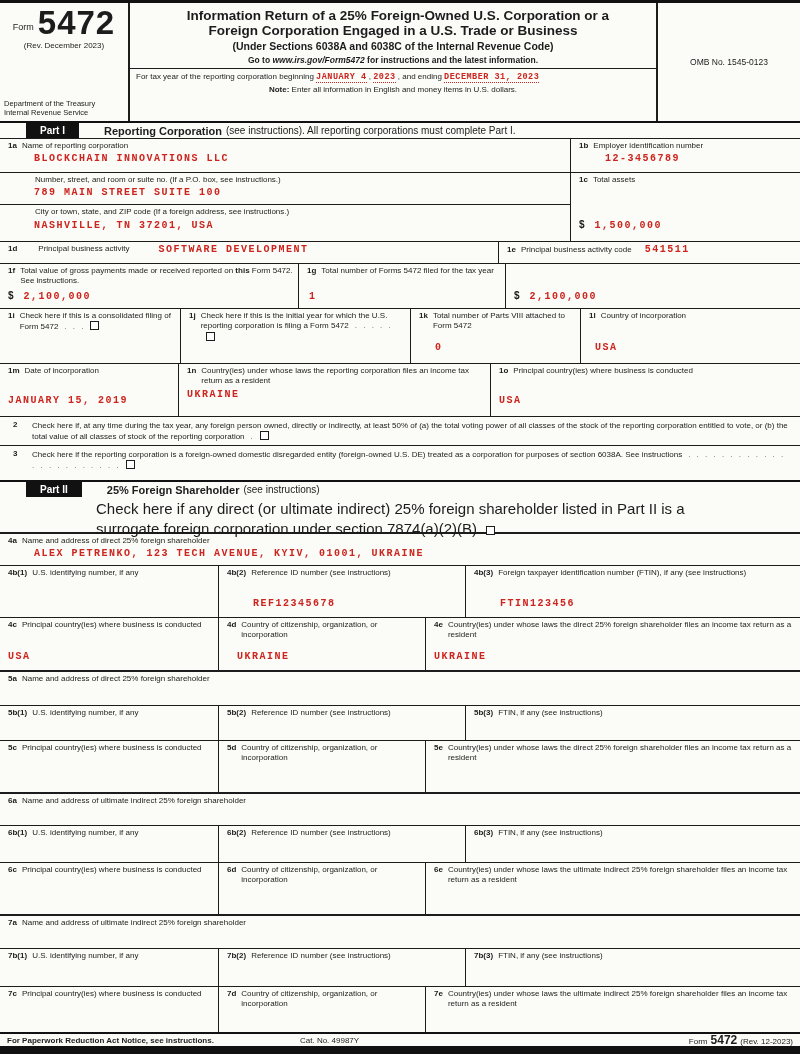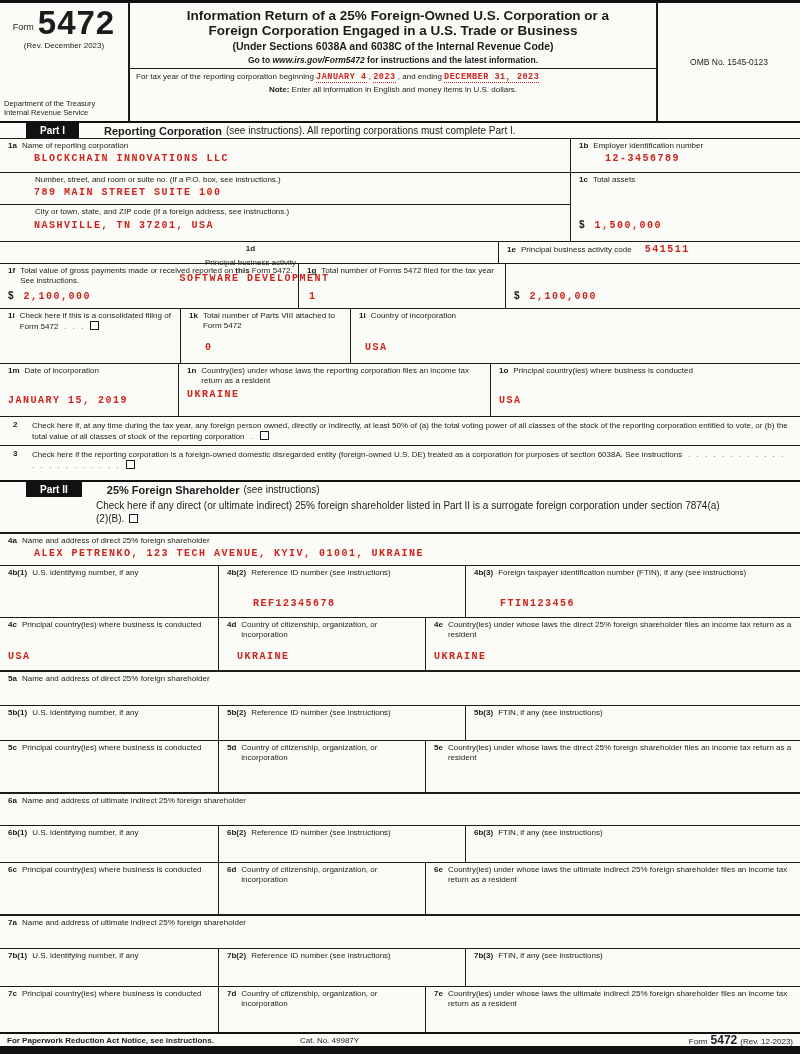--- a/index.html
+++ b/index.html
@@ -50,21 +50,21 @@
   .bottom { margin-top:auto; }
   .pb6 { padding-bottom:6px; } .pb8 { padding-bottom:8px; } .pb4 { padding-bottom:4px; }
   .moneyline { display:flex; align-items:baseline; }
   .dollar { font-size:10px; font-weight:bold; margin-right:10px; }
   .cb { display:inline-block; width:9px; height:9px; border:1px solid #1c1c1c; background:#fff;
         vertical-align:-1px; margin-left:5px; }
   .dots { font-size:8px; letter-spacing:2px; color:#555; margin-left:6px; }
   .lnrow { display:flex; border-top:1px solid #1c1c1c; padding:3px 8px 2px 0; }
   .lnnum { padding-left:13px; width:32px; font-weight:bold; font-size:8px; }
   .lntext { flex:1; font-size:8px; line-height:1.4; }
-  .surrogate { padding:2px 70px 0 96px; font-size:10px; line-height:1.3; }
+  .surrogate { padding:2px 70px 0 96px; font-size:15px; line-height:1.3; }
   .arow { border-top:2px solid #1c1c1c; padding:2px 5px 2px 8px; display:flex; flex-direction:column; }
   .inlineval { display:inline; margin-left:8px; }
   
   .footer { height:14px; border-top:2px solid #111; display:flex; align-items:center; font-size:8px; padding:0 7px; }
   .f-left { font-weight:bold; flex:1; }
   .f-cat { width:200px; }
   .f-right { flex:1; text-align:right; display:flex; justify-content:flex-end; align-items:baseline; gap:3px; }
   .f-formnum { font-weight:bold; font-size:12px; }
   .botbar { height:8px; background:#111; }
 </style>
@@ -152,21 +152,21 @@
         </div>
         <div class="moneyline bottom pb8">
           <span class="dollar">$</span>
           <span class="val" style="margin-top:0">1,500,000</span>
         </div>
       </div>
     </div>
   </div>
 
   <div class="row" style="height:22px">
-    <div class="cell" style="flex:1; flex-direction:column; align-items:center; gap:5px">
+    <div class="cell" style="flex:1; flex-direction:row; align-items:flex-start; gap:21px">
       <span class="num">1d</span>
       <span class="lbl">Principal business activity</span>
       <span class="val inlineval" style="margin-top:0">SOFTWARE DEVELOPMENT</span>
     </div>
     <div class="cell" style="width:302px; flex-direction:row; align-items:baseline; gap:5px">
       <span class="num">1e</span>
       <span class="lbl">Principal business activity code</span>
       <span class="val inlineval" style="margin-top:0">541511</span>
     </div>
   </div>
@@ -195,20 +195,26 @@
         <span class="val" style="margin-top:0">2,100,000</span>
       </div>
     </div>
   </div>
 
   <div class="row" style="height:55px">
     <div class="cell" style="width:180px">
       <div class="fieldrow">
         <span class="num">1i</span>
         <span class="lbl"><span>Check here if this is a consolidated filing of Form 5472</span><span class="dots">.  .  .</span><span class="cb"></span></span>
+      </div>
+    </div>
+    <div class="cell" style="width:230px">
+      <div class="fieldrow">
+        <span class="num">1j</span>
+        <span class="lbl"><span>Check here if this is the initial year for which the U.S. reporting corporation is filing a Form 5472</span><span class="dots">.  .  .  .  .</span><span class="cb"></span></span>
       </div>
     </div>
     <div class="cell" style="width:170px">
       <div class="fieldrow">
         <span class="num">1k</span>
         <span class="lbl">Total number of Parts VIII attached to Form 5472</span>
       </div>
       <div class="val bottom pb8" style="padding-left:16px">0</div>
     </div>
     <div class="cell" style="flex:1">

